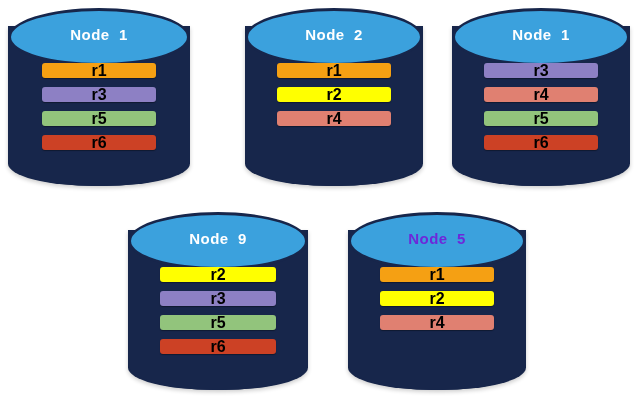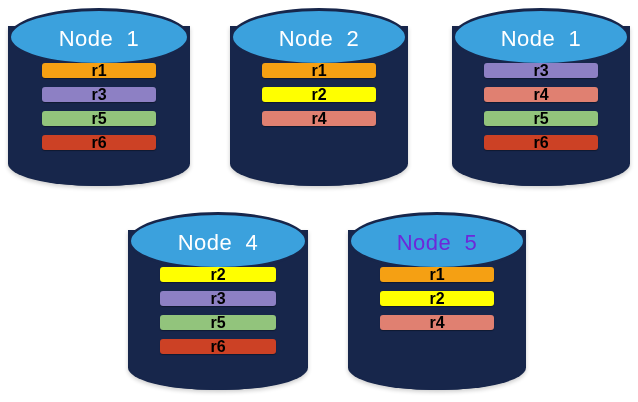--- a/index.html
+++ b/index.html
@@ -53,22 +53,22 @@
     border: 3px solid #17264b;
     box-sizing: border-box;
   }
   .node-title {
     position: absolute;
     left: 0;
     right: 0;
     top: 18px;
     text-align: center;
     color: #ffffff;
-    font-weight: normal;
-    font-size: 22px;
+    font-weight: bold;
+    font-size: 15px;
     letter-spacing: 0.5px;
     white-space: pre;
     z-index: 4;
     pointer-events: none;
   }
 
   
   .records {
     position: absolute;
     left: 0;
@@ -99,21 +99,21 @@
       </div>
       <div class="cyl-top" style="background: rgb(59, 161, 221); border-color: rgb(23, 38, 75);"></div>
       <div class="node-title" style="color: rgb(255, 255, 255);">Node  1</div>
       <div class="records" style="top: 55px; padding-left: 34px; padding-right: 34px;">
         <div class="record-bar" style="background: rgb(245, 160, 19); color: rgb(0, 0, 0);">r1</div>
         <div class="record-bar" style="background: rgb(141, 128, 196); color: rgb(0, 0, 0);">r3</div>
         <div class="record-bar" style="background: rgb(146, 196, 124); color: rgb(0, 0, 0);">r5</div>
         <div class="record-bar" style="background: rgb(204, 65, 37); color: rgb(0, 0, 0);">r6</div>
       </div>
     </div>
-    <div class="node" style="left: 230px; top: 8px; width: 178px; height: 178px;">
+    <div class="node" style="left: 245px; top: 8px; width: 178px; height: 178px;">
       <div class="cyl-barrel" style="background: rgb(23, 38, 75);">
         <div class="cyl-bottom-shade" style="background: rgb(23, 38, 75);"></div>
       </div>
       <div class="cyl-top" style="background: rgb(59, 161, 221); border-color: rgb(23, 38, 75);"></div>
       <div class="node-title" style="color: rgb(255, 255, 255);">Node  2</div>
       <div class="records" style="top: 55px; padding-left: 32px; padding-right: 32px;">
         <div class="record-bar" style="background: rgb(245, 160, 19); color: rgb(0, 0, 0);">r1</div>
         <div class="record-bar" style="background: rgb(255, 255, 0); color: rgb(0, 0, 0);">r2</div>
         <div class="record-bar" style="background: rgb(224, 128, 113); color: rgb(0, 0, 0);">r4</div>
       </div>
@@ -129,21 +129,21 @@
         <div class="record-bar" style="background: rgb(224, 128, 113); color: rgb(0, 0, 0);">r4</div>
         <div class="record-bar" style="background: rgb(146, 196, 124); color: rgb(0, 0, 0);">r5</div>
         <div class="record-bar" style="background: rgb(204, 65, 37); color: rgb(0, 0, 0);">r6</div>
       </div>
     </div>
     <div class="node" style="left: 128px; top: 212px; width: 180px; height: 178px;">
       <div class="cyl-barrel" style="background: rgb(23, 38, 75);">
         <div class="cyl-bottom-shade" style="background: rgb(23, 38, 75);"></div>
       </div>
       <div class="cyl-top" style="background: rgb(59, 161, 221); border-color: rgb(23, 38, 75);"></div>
-      <div class="node-title" style="color: rgb(255, 255, 255);">Node  4</div>
+      <div class="node-title" style="color: rgb(255, 255, 255);">Node  9</div>
       <div class="records" style="top: 55px; padding-left: 32px; padding-right: 32px;">
         <div class="record-bar" style="background: rgb(255, 255, 0); color: rgb(0, 0, 0);">r2</div>
         <div class="record-bar" style="background: rgb(141, 128, 196); color: rgb(0, 0, 0);">r3</div>
         <div class="record-bar" style="background: rgb(146, 196, 124); color: rgb(0, 0, 0);">r5</div>
         <div class="record-bar" style="background: rgb(204, 65, 37); color: rgb(0, 0, 0);">r6</div>
       </div>
     </div>
     <div class="node" style="left: 348px; top: 212px; width: 178px; height: 178px;">
       <div class="cyl-barrel" style="background: rgb(23, 38, 75);">
         <div class="cyl-bottom-shade" style="background: rgb(23, 38, 75);"></div>

